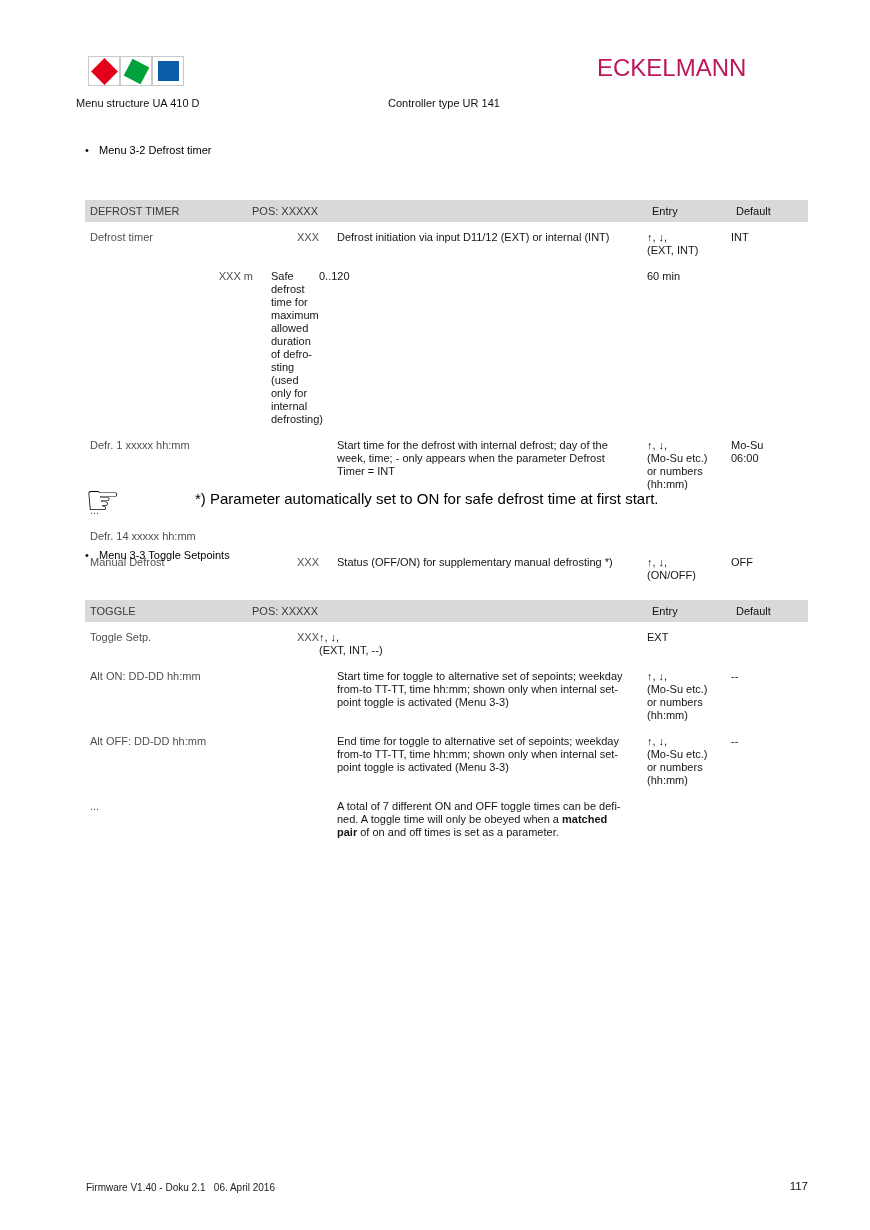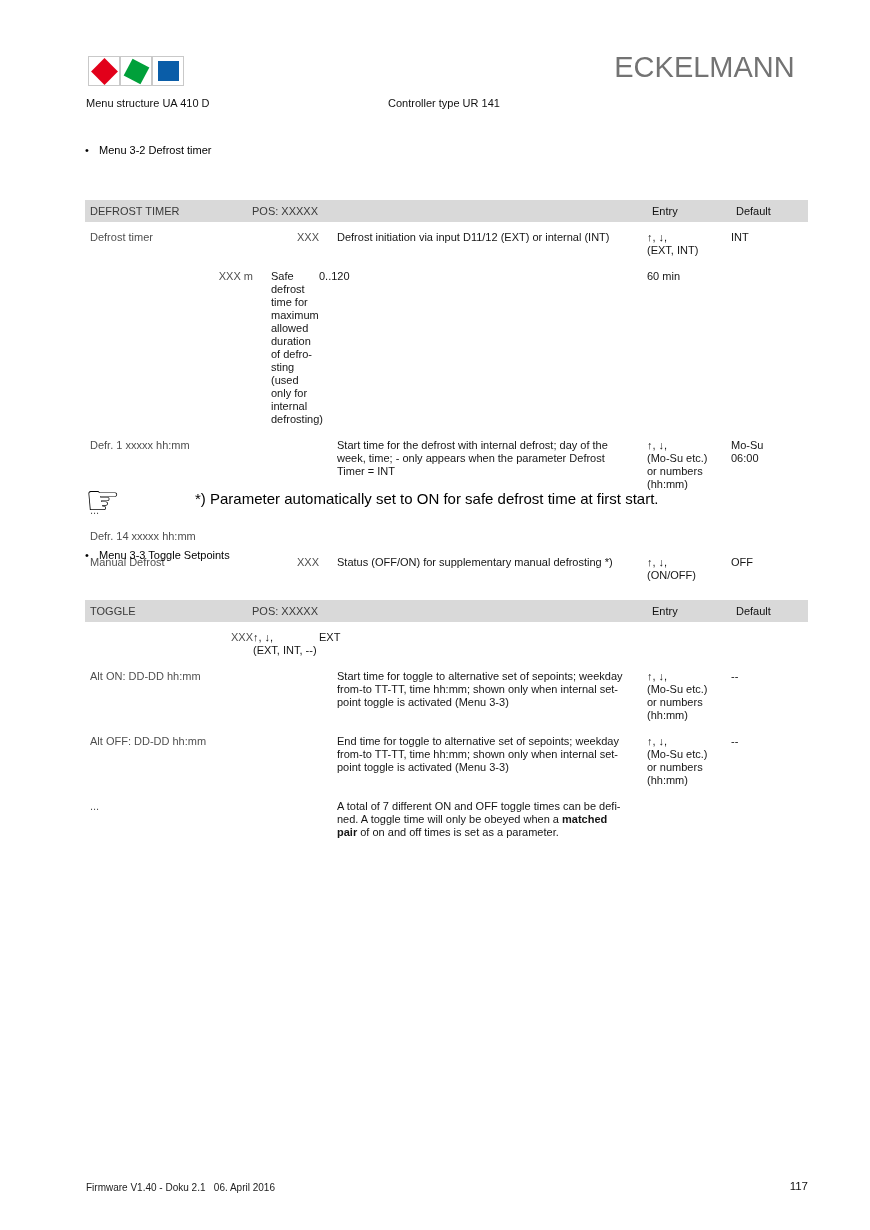--- a/index.html
+++ b/index.html
@@ -13,24 +13,24 @@
 
   
   .logo { position:absolute; left:88px; top:56px; display:flex; }
   .logo-cell { width:32px; height:30px; border:1px solid #c9c9c9; background:#fff;
                display:flex; align-items:center; justify-content:center; overflow:hidden; margin-right:0; }
   .logo-cell + .logo-cell { margin-left:0; }
   .shape { width:19px; height:19px; }
   .shape.red   { background:#e2001a; transform:rotate(45deg); }
   .shape.green { background:#00a03a; transform:rotate(28deg); }
   .shape.blue  { background:#0a5da8; width:21px; height:20px; }
-  .brand { position:absolute; left:597px; top:50px; width:215px; text-align:center;
-           font-size:29px; line-height:35px; font-weight:400; color:#737373; letter-spacing:0px;
+  .brand { position:absolute; left:597px; top:50px; width:215px; text-align:left;
+           font-size:24px; line-height:35px; font-weight:400; color:#be185d; letter-spacing:0px;
            transform:scaleY(1.02); }
-  .subheader-left  { position:absolute; left:86px;  top:97px; font-size:11px; color:#111; }
+  .subheader-left  { position:absolute; left:76px;  top:97px; font-size:11px; color:#111; }
   .subheader-mid   { position:absolute; left:388px; top:97px; font-size:11px; color:#111; }
 
   
   .heading { position:absolute; left:85px; font-size:11px; color:#000; }
   .heading .bullet { display:inline-block; width:14px; }
   .heading1 { top:144px; }
   .heading2 { top:549px; }
 
   
   .ptable { position:absolute; left:85px; width:723px; }
@@ -164,20 +164,21 @@
 
 <div class="ptable table2">
   <div class="thead">
     <span class="tname mono">TOGGLE</span>
     <span class="tpos mono">POS: XXXXX</span>
     <span class="tentry">Entry</span>
     <span class="tdefault">Default</span>
   </div>
   <div>
   <div class="trow">
+    <span class="c-name mono">Toggle Setp.</span>
     <span class="c-value mono">XXX</span>
     <span class="c-entry">↑, ↓,
 (EXT, INT, --)</span>
     <span class="c-default">EXT</span>
   </div>
 
   <div class="trow">
     <span class="c-name mono">Alt ON: DD-DD hh:mm</span>
     <span class="c-value mono"></span>
     <span class="c-desc"><span>Start time for toggle to alternative set of sepoints; weekday

